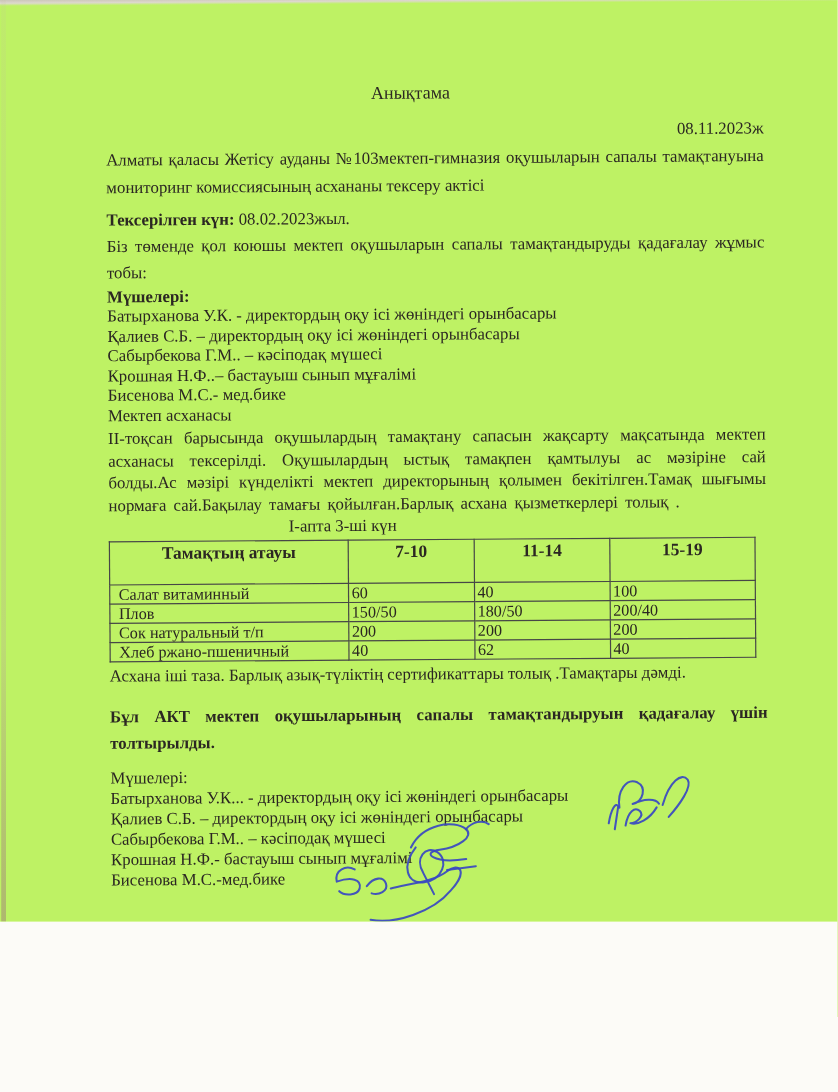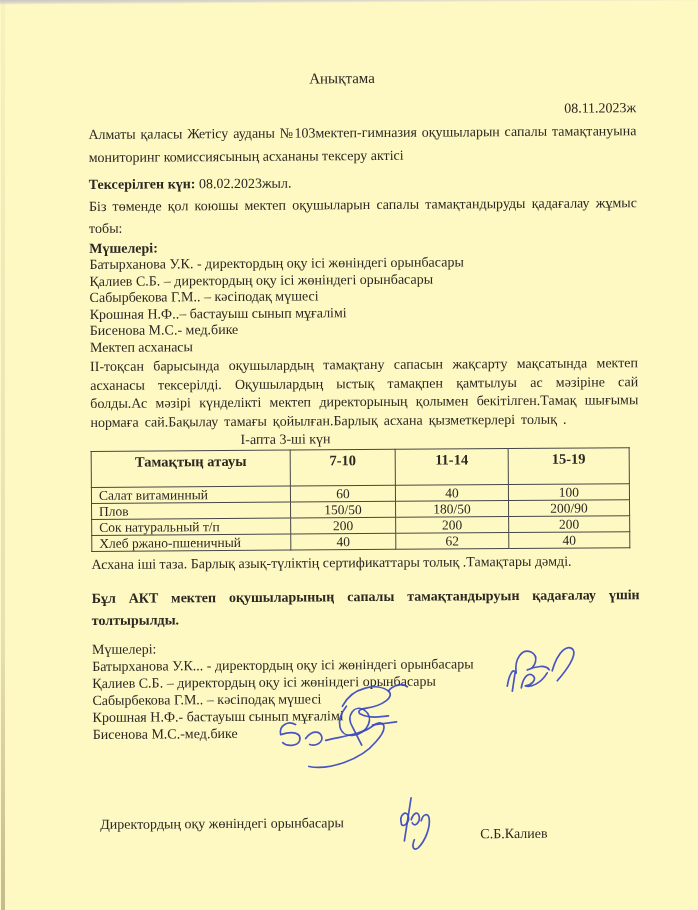--- a/index.html
+++ b/index.html
@@ -1,17 +1,17 @@
 <!DOCTYPE html>
 <html><head>
 <meta charset="utf-8">
 <style>
   html,body{margin:0;padding:0;}
   body{width:698px;height:910px;background:#fcfbf7;font-family:"Liberation Serif",serif;}
-  .page{position:relative;width:698px;height:910px;overflow:hidden;background:#fef9c3;color:#2b2722;}
+  .page{position:relative;width:698px;height:768px;overflow:hidden;background:#bef264;color:#2b2722;}
   
   .top-edge{position:absolute;top:0;left:0;width:110%;height:5px;
     background:linear-gradient(to bottom,#cbc6b8 0%,#ddd8cc 55%,rgba(255,255,255,0) 100%);
     transform:rotate(-0.35deg);transform-origin:left top;}
   .left-edge{position:absolute;left:1px;top:0;width:4px;height:100%;
     background:linear-gradient(to bottom,rgba(196,188,164,.12) 0%,rgba(186,176,146,.35) 70%,rgba(166,152,116,.65) 100%);}
   .content{position:absolute;left:88px;top:72px;width:548px;transform:rotate(-0.4deg);transform-origin:top left;}
   .title{font-size:15px;text-align:center;margin:0 40px 0 0;}
   .date{font-size:14px;text-align:right;margin-top:15px;}
   .para{font-size:14px;text-align:justify;margin:0;}
@@ -21,21 +21,21 @@
   .preamble{margin-top:3px;line-height:21.5px;word-spacing:2px;}
   .mlabel{font-size:14px;font-weight:bold;line-height:16px;margin-top:2px;}
   .mlabel2{font-size:14px;line-height:16px;margin-top:10px;}
   .mline{font-size:14px;line-height:16.5px;}
   .mline2{font-size:14px;line-height:17px;position:relative;}
   .body2{margin-top:2px;line-height:18.5px;word-spacing:2.5px;}
   .caption{font-size:14px;line-height:16px;margin:1px 0 0 150px;}
   table.menu{border-collapse:collapse;width:539px;margin-top:2px;table-layout:fixed;}
   table.menu th,table.menu td{border:1px solid #474747;}
   table.menu th{font-size:14.5px;font-weight:bold;text-align:center;vertical-align:top;padding:2px 2px 16px 2px;}
-  table.menu td{font-size:13.5px;text-align:center;vertical-align:middle;padding:0 2px;height:15px;line-height:15px;}
+  table.menu td{font-size:13.5px;text-align:left;vertical-align:middle;padding:0 2px;height:15px;line-height:15px;}
   table.menu td.dish{text-align:left;padding-left:7px;}
   .note{font-size:14px;line-height:17px;margin-top:4px;}
   .act{margin-top:15px;font-weight:bold;line-height:22px;word-spacing:4px;}
   .sig{position:absolute;z-index:3;}
   .sig path{fill:none;stroke:#3848c2;stroke-width:1.7;stroke-linecap:round;stroke-linejoin:round;opacity:.92;}
   .footer{position:relative;margin-top:62px;height:80px;font-size:14px;}
   .footer .fl{position:absolute;left:7px;top:12px;}
   .footer .fr{position:absolute;left:387px;top:24px;}
   .footer .sig{left:288px;top:-10px;}
 </style>
@@ -90,21 +90,21 @@
       <tr>
         <td class="dish">Салат витаминный</td>
         <td>60</td>
         <td>40</td>
         <td>100</td>
       </tr>
       <tr>
         <td class="dish">Плов</td>
         <td>150/50</td>
         <td>180/50</td>
-        <td>200/90</td>
+        <td>200/40</td>
       </tr>
       <tr>
         <td class="dish">Сок натуральный т/п</td>
         <td>200</td>
         <td>200</td>
         <td>200</td>
       </tr>
       <tr>
         <td class="dish">Хлеб ржано-пшеничный</td>
         <td>40</td>

